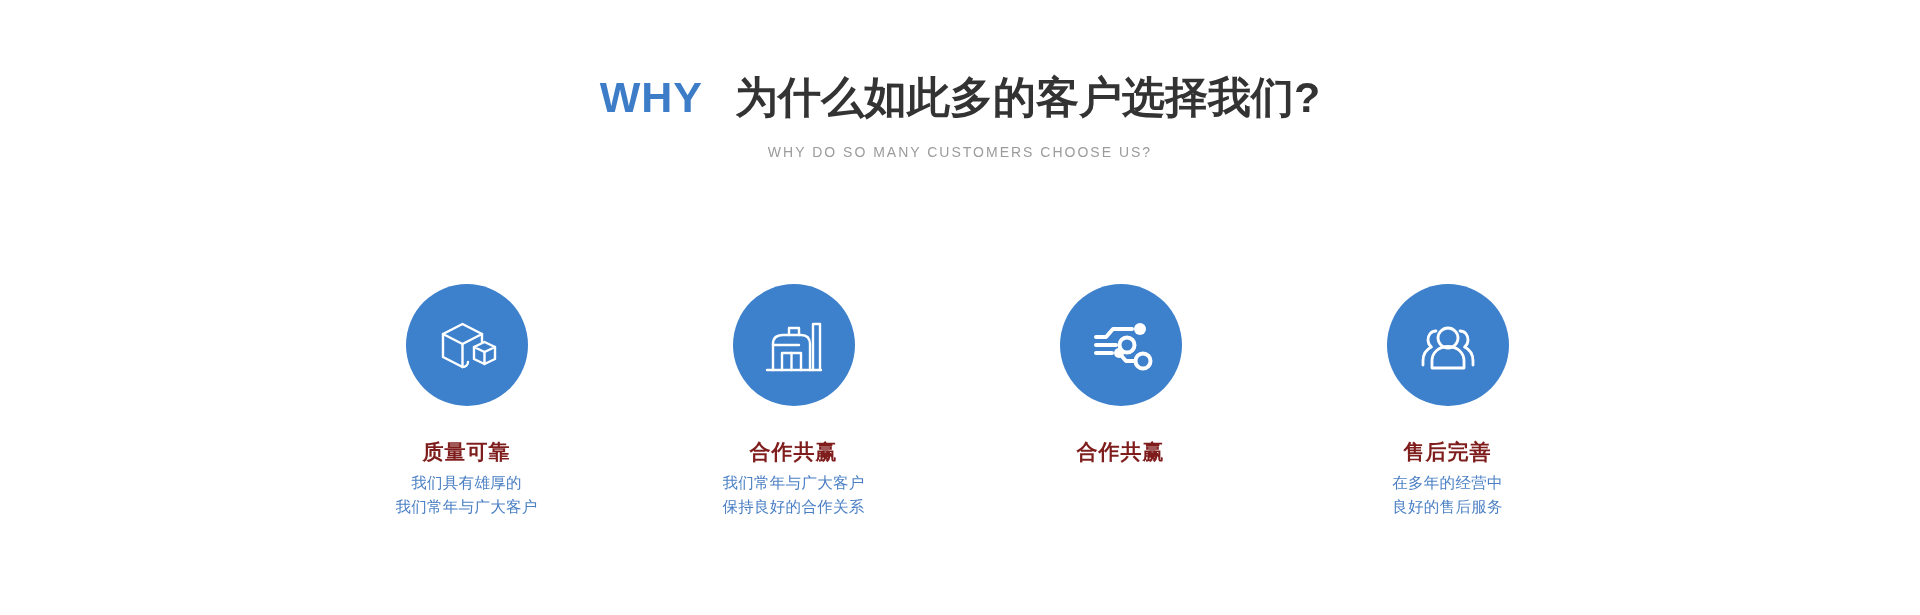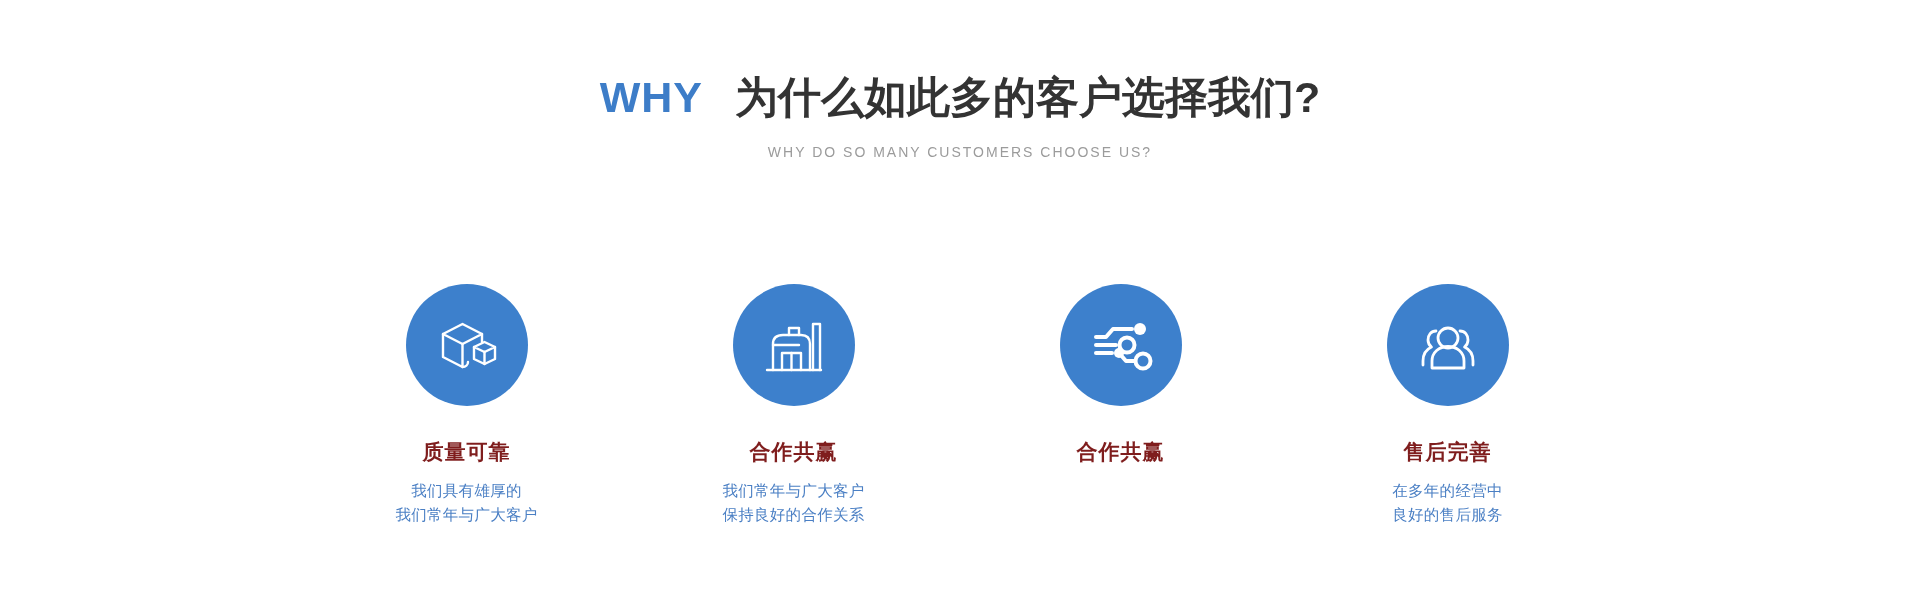--- a/index.html
+++ b/index.html
@@ -75,21 +75,21 @@
   .circle svg { display:block; }
   .card-title {
     margin-top:33px;
     font-size:21px;
     font-weight:bold;
     color:#7f1d1d;
     letter-spacing:1px;
     line-height:26px;
   }
   .card-desc {
-    margin-top:14px;
+    margin-top:6px;
     font-size:15.5px;
     color:#4a7fc4;
     line-height:24px;
     letter-spacing:0.3px;
   }
   .card-desc .dline { display:block; }
 </style>
 </head>
 <body>
 

